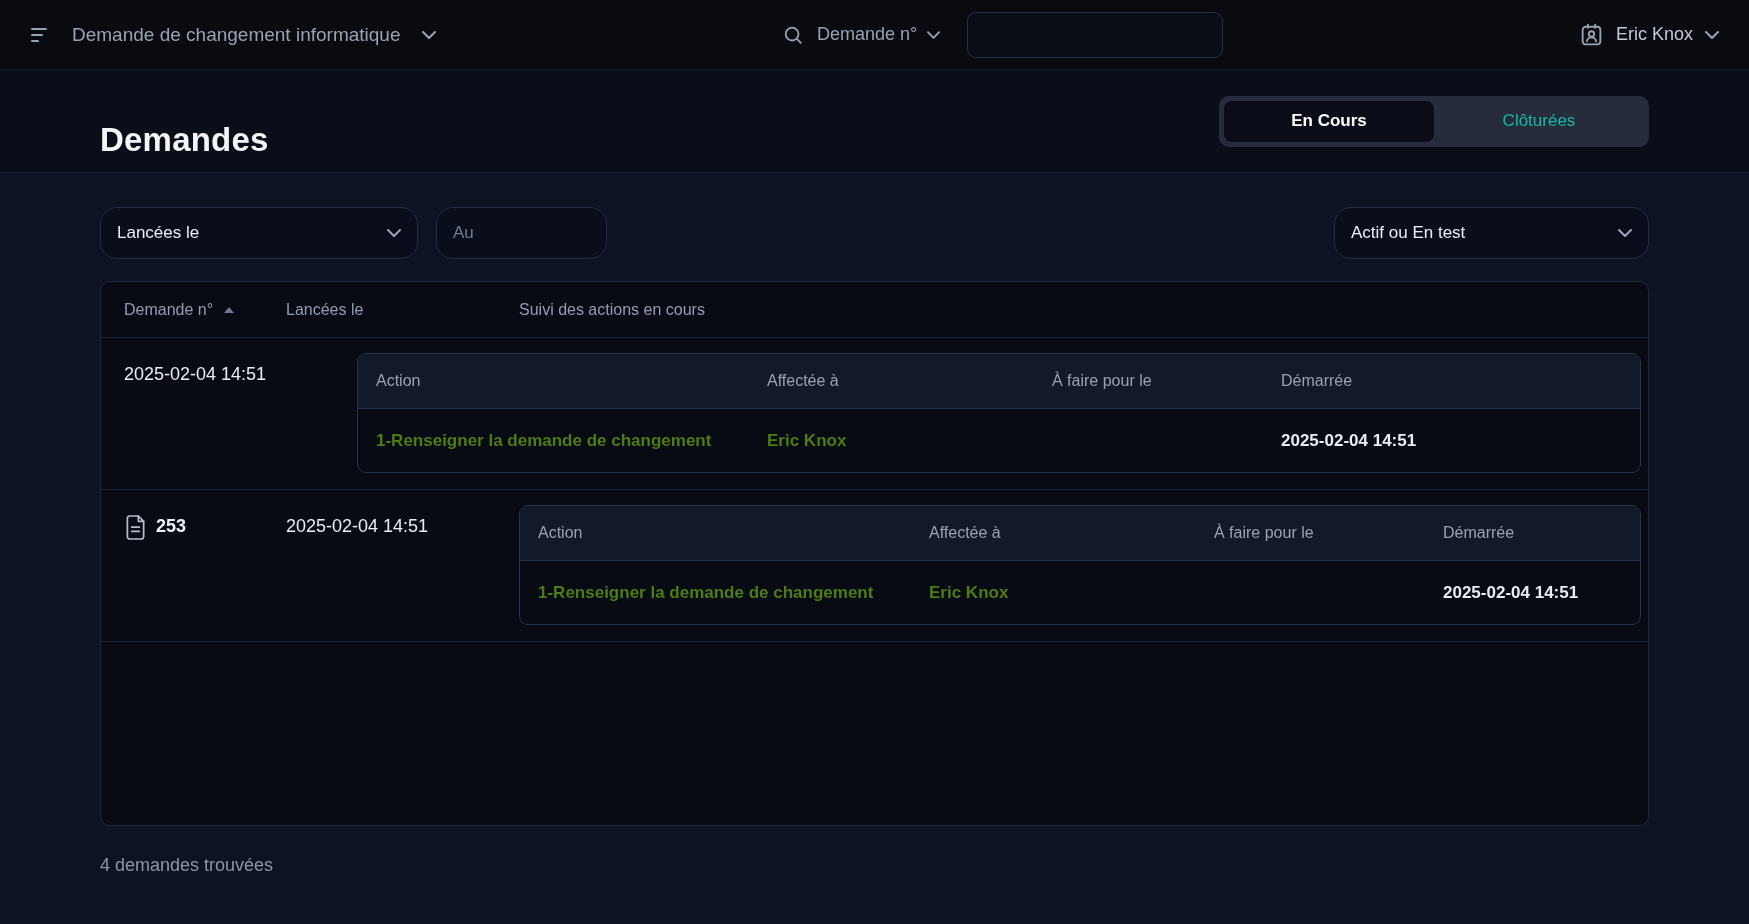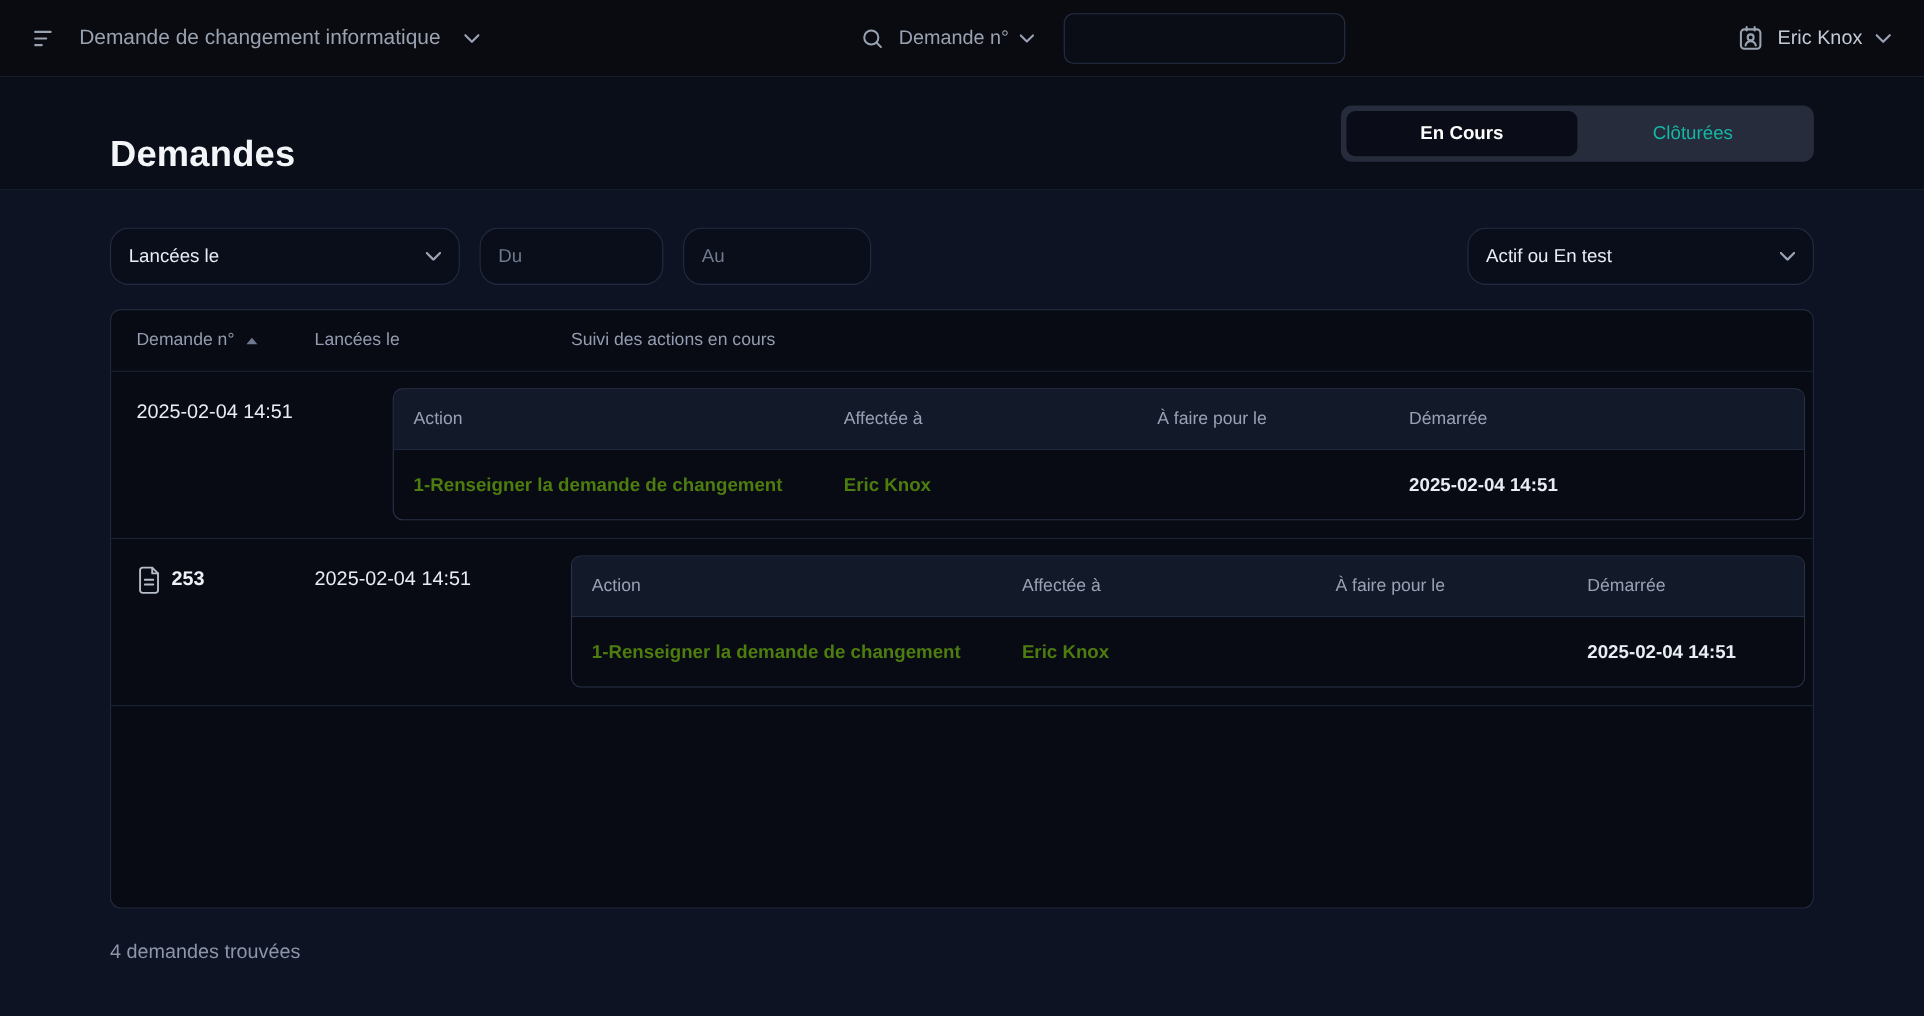--- a/index.html
+++ b/index.html
@@ -194,23 +194,20 @@
 
   <div class="filters">
     <div class="control select sel-launched">
       <span>Lancées le</span>
       <span class="chev">
         <svg width="14" height="8" viewBox="0 0 14 8" fill="none" stroke="currentColor" stroke-width="2" stroke-linecap="round" stroke-linejoin="round">
             <path d="m1 1 6 6 6-6"></path>
           </svg>
       </span>
     </div>
-    <div class="control date-input">
-      <input type="text" placeholder="Du" style="">
-    </div>
     <div class="control date-input" style="width:171px">
       <input type="text" placeholder="Au" style="">
     </div>
     <div class="control select sel-status">
       <span>Actif ou En test</span>
       <span class="chev">
         <svg width="14" height="8" viewBox="0 0 14 8" fill="none" stroke="currentColor" stroke-width="2" stroke-linecap="round" stroke-linejoin="round">
             <path d="m1 1 6 6 6-6"></path>
           </svg>
       </span>

